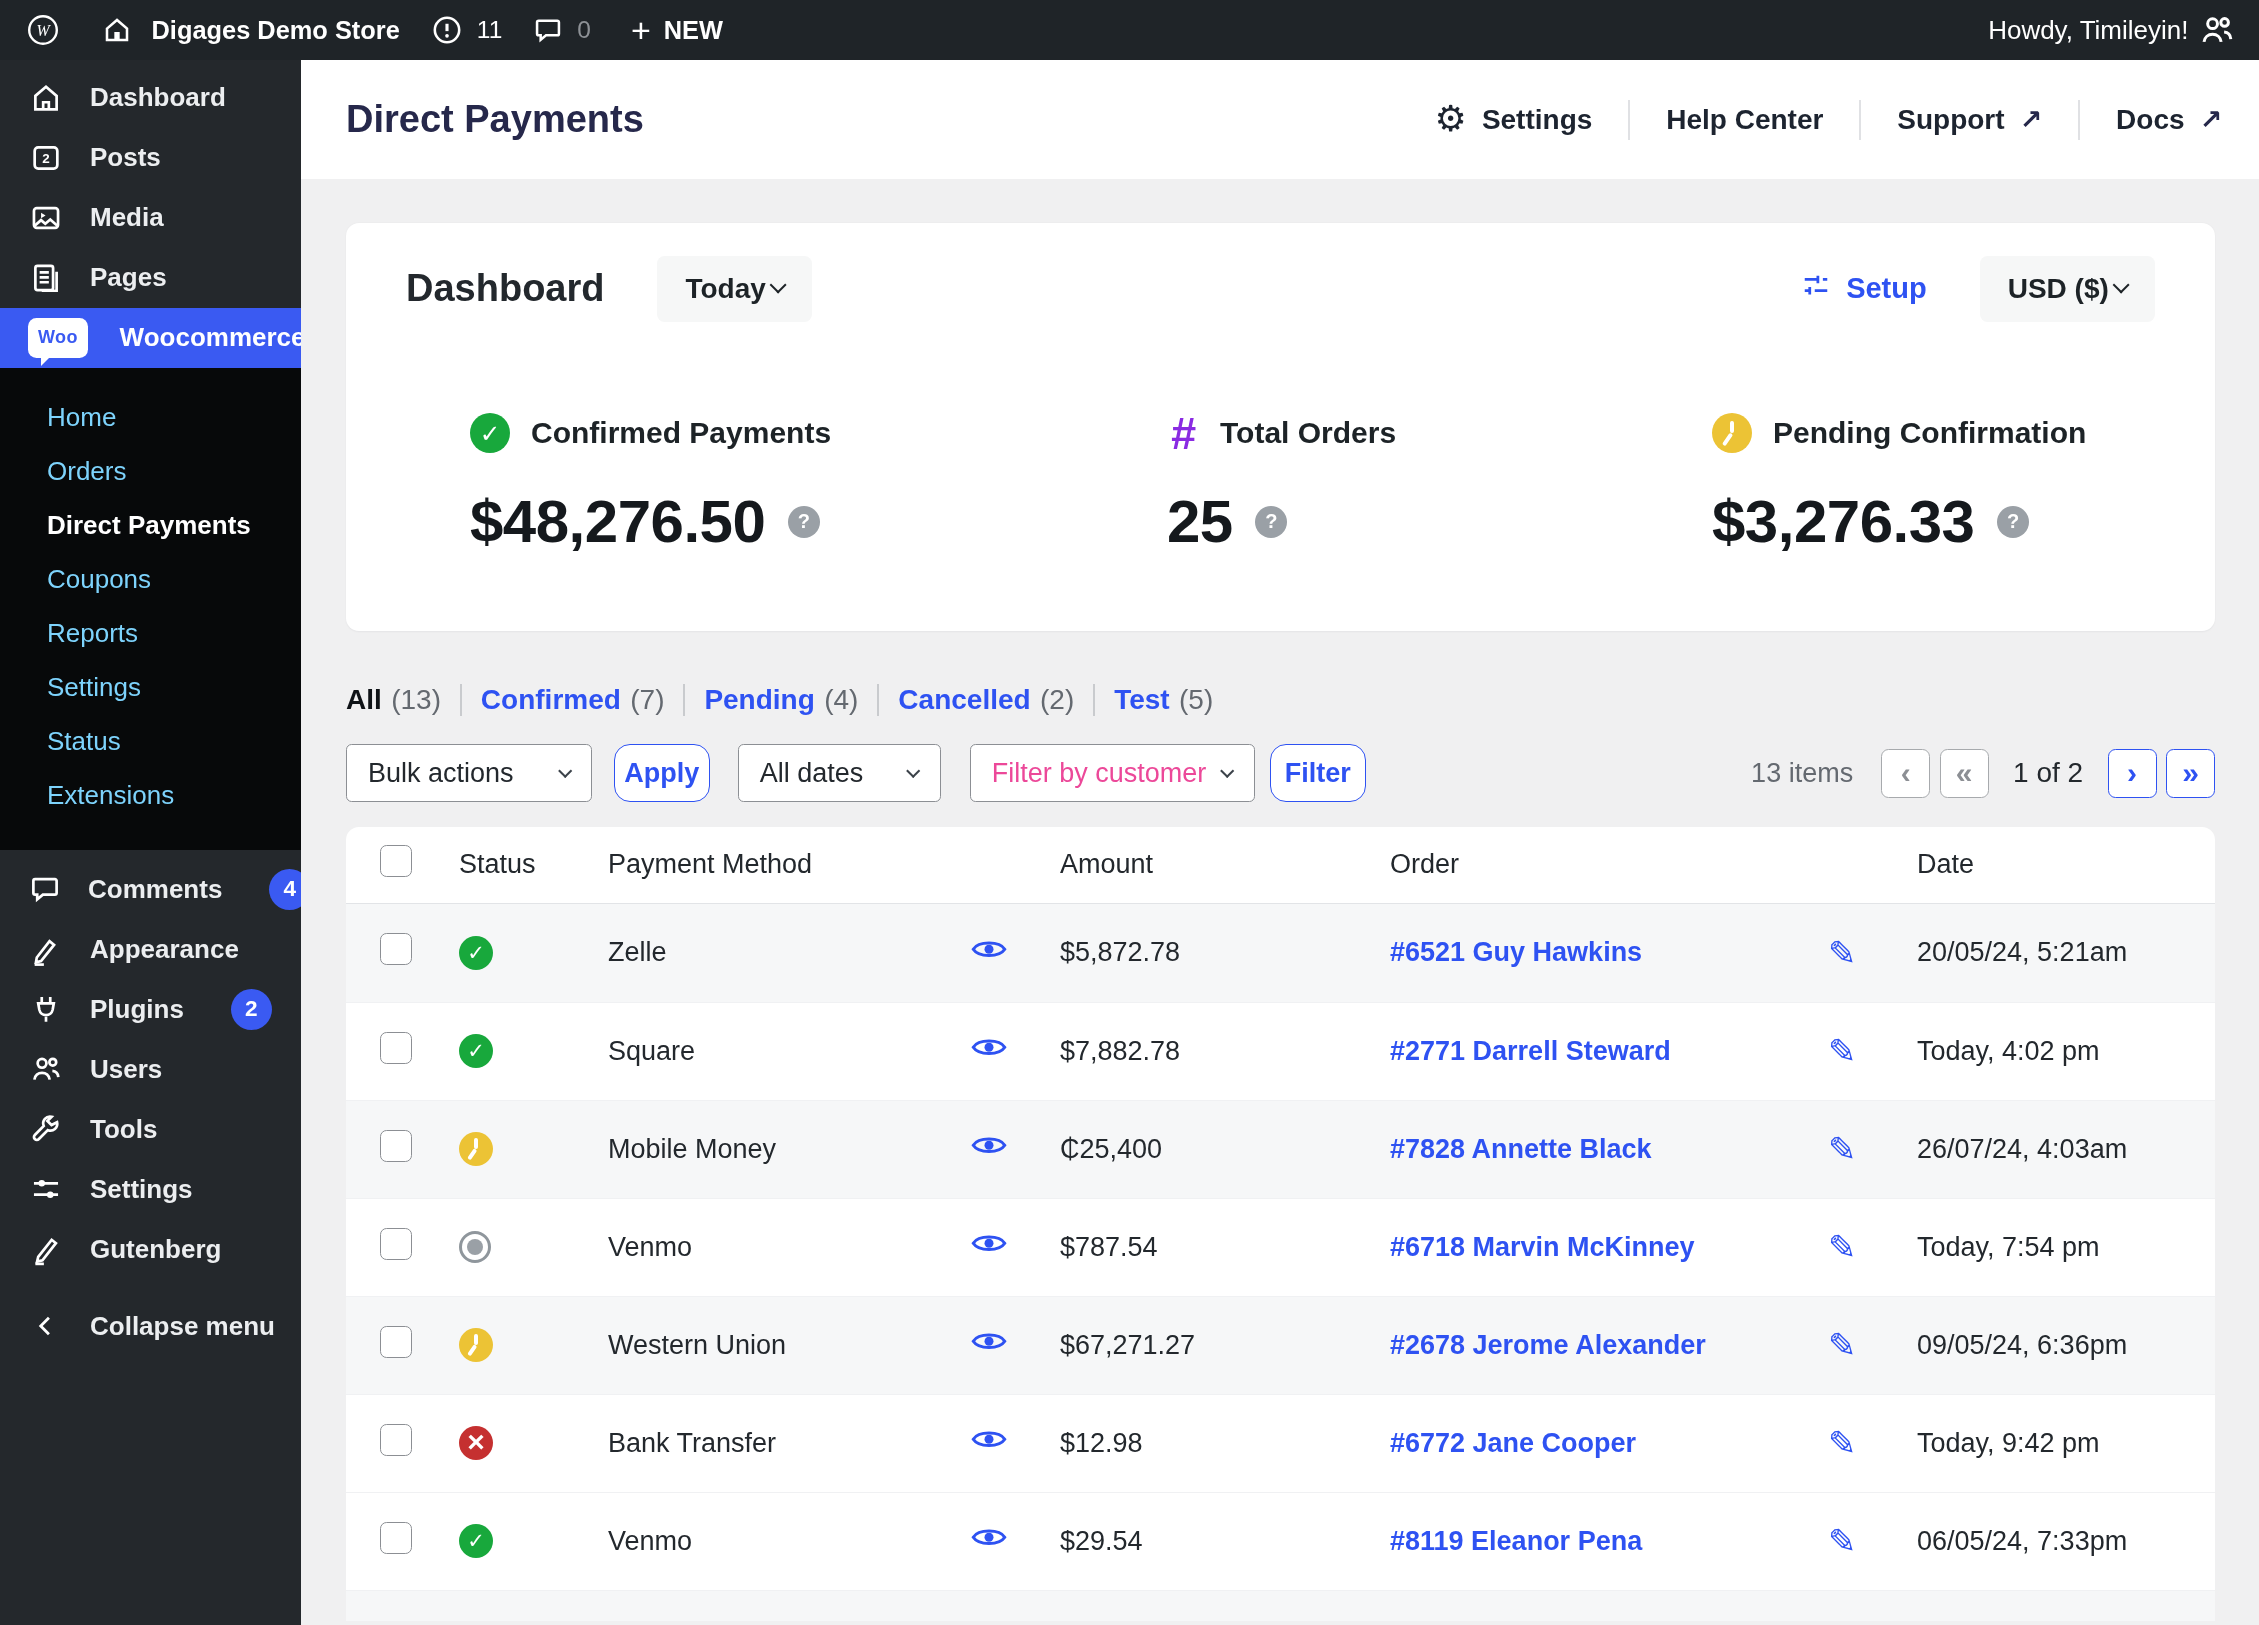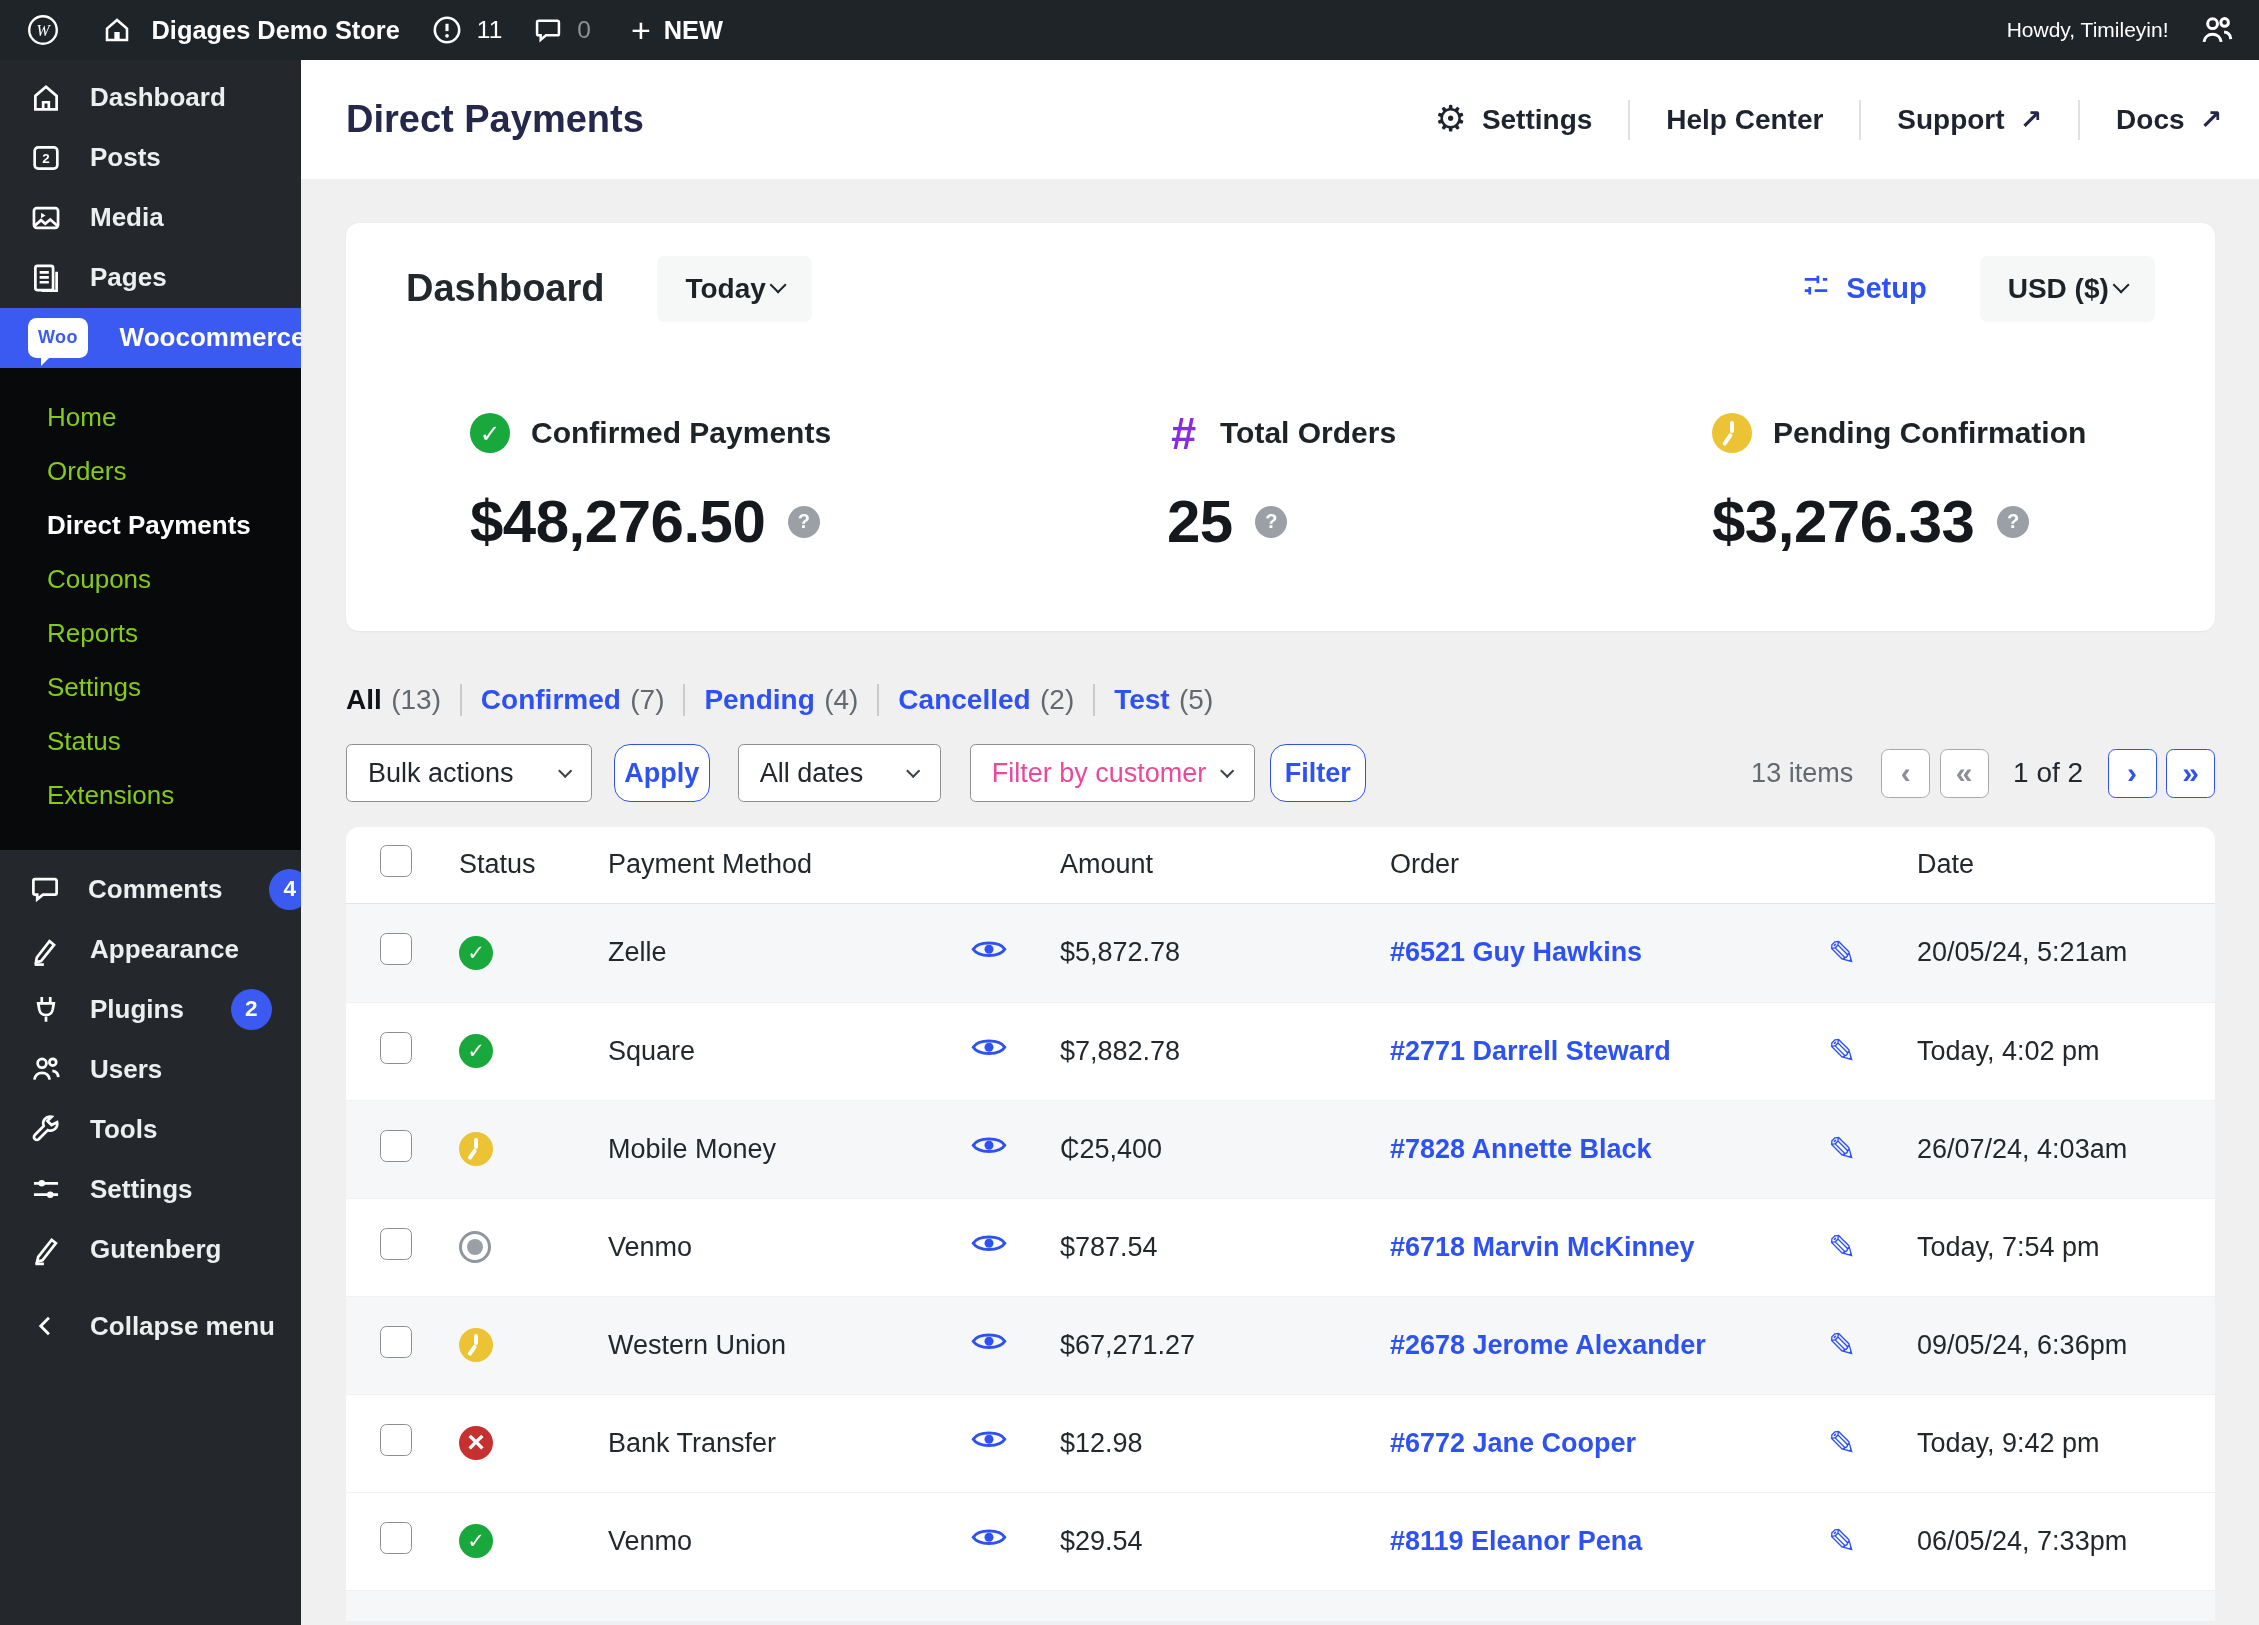--- a/index.html
+++ b/index.html
@@ -14,36 +14,36 @@
   
   .admin-bar{height:60px;flex:0 0 60px;background:#1f2428;color:#fff;display:flex;align-items:center;padding:0 24.5px;font-size:24.5px}
   .admin-bar svg{display:block}
   .ab-item{display:flex;align-items:center}.ab-gap-m{margin-left:30px}.ab-gap-l{margin-left:40px}
   .ab-site{font-weight:700;font-size:25.4px;margin-left:19px}
   .ab-group{display:flex;align-items:center;gap:13px}
   .ab-count{font-size:24.5px}
   .ab-count.dim{color:#8d9196}
   .plus-icon::before{content:"+";font-size:34px;font-weight:400;line-height:1}
   .ab-new{font-weight:600;font-size:25.4px}
-  .ab-right{margin-left:auto;display:flex;align-items:center;gap:29px;font-size:21px}
+  .ab-right{margin-left:auto;display:flex;align-items:center;gap:9px;font-size:26px}
 
   
   .shell{flex:1;display:flex;min-height:0}
 
   
   .sidebar{width:301px;flex:0 0 301px;background:#24282c;color:#e8eaec;padding-top:7.5px;overflow:hidden}
   .menu-item{height:60px;display:flex;align-items:center;gap:26px;padding-left:28px;font-size:26px;font-weight:600;color:#eceef0;cursor:pointer}
   .micon{width:36px;height:36px;display:flex;align-items:center;justify-content:center;color:#fff}
   .micon svg{width:34px;height:34px}
   .menu-item.woo{background:var(--hl);color:#fff}
   .woo-badge{width:60px;height:40px;background:#fff;border-radius:8.5px;color:var(--hl);font-weight:800;font-size:18px;display:flex;align-items:center;justify-content:center;position:relative;letter-spacing:0.5px}
   .woo-badge::after{content:"";position:absolute;left:13px;bottom:-8.5px;border:6.6px solid transparent;border-top-color:#fff;border-left-color:#fff}
   .menu-item.woo .micon{width:60px;margin-right:5.6px}
   .submenu{background:#07090a;padding:22.6px 0 28px}
-  .submenu-item{height:54px;display:flex;align-items:center;padding-left:47px;font-size:26px;color:#84cc16;font-weight:500;cursor:pointer}
+  .submenu-item{height:54px;display:flex;align-items:center;padding-left:47px;font-size:26px;color:#7dd3fc;font-weight:500;cursor:pointer}
   .submenu-item.active{color:#fff;font-weight:700}
   .menu-lower{padding-top:9.4px}
   .badge{min-width:41px;height:41px;padding:0 9.4px;border-radius:21px;background:var(--hl);color:#fff;font-size:22.6px;font-weight:600;display:flex;align-items:center;justify-content:center;margin-left:21px}
   .collapse-item{margin-top:17px}
   .collapse-item .micon svg{width:28px;height:28px}
 
   
   main{flex:1;display:flex;flex-direction:column;background:#f0f0f1;min-width:0}
   .page-header{height:119px;flex:0 0 119px;background:#fff;display:flex;align-items:center;padding:0 34px 0 45px}
   .page-title{font-size:38px;font-weight:800;color:#26284b}

